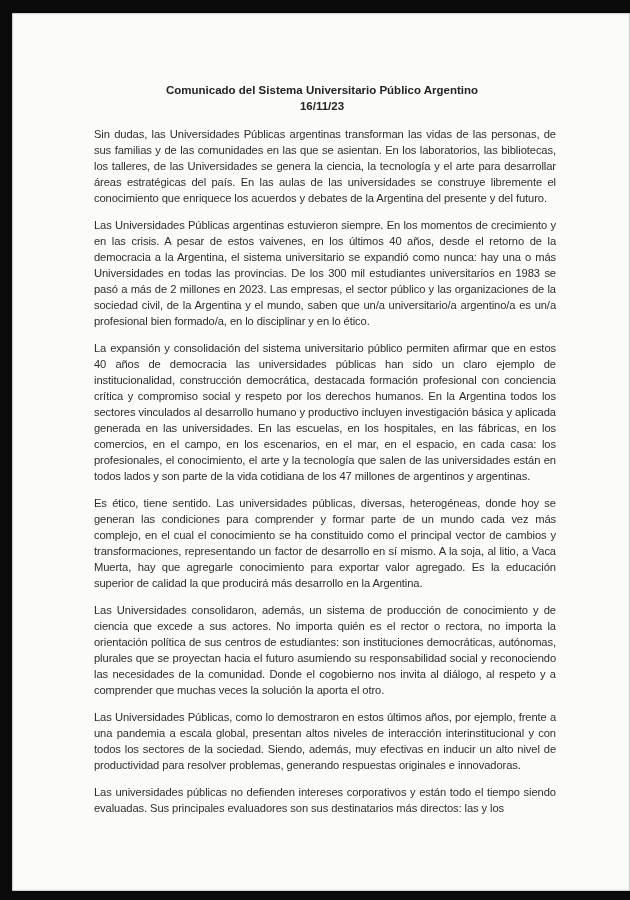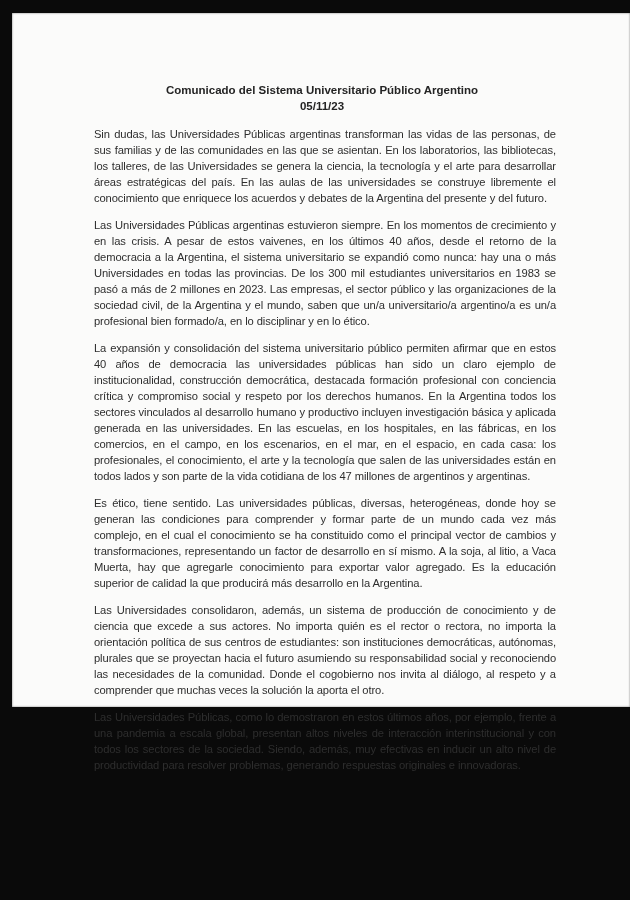--- a/index.html
+++ b/index.html
@@ -12,21 +12,21 @@
     background: #0a0a0a;
     position: relative;
     overflow: hidden;
     font-family: "Liberation Sans", sans-serif;
   }
   .page {
     position: absolute;
     left: 12px;
     top: 13px;
     width: 618px;
-    height: 694px;
+    height: 878px;
     background: #fbfbfa;
     box-shadow: 0 0 2px rgba(0,0,0,0.6) inset;
   }
   .content {
     padding: 69px 74px 0 76px;
     filter: blur(0.24px);
   }
   .doc-title {
     font-weight: 700;
     text-align: center;
@@ -50,23 +50,24 @@
     margin: 0 0 11px 6px;
     letter-spacing: -0.1px;
   }
 </style>
 </head>
 <body>
 
 <div class="page">
   <div class="content">
     <div class="doc-title">Comunicado del Sistema Universitario Público Argentino</div>
-    <div class="doc-date">05/11/23</div>
+    <div class="doc-date">16/11/23</div>
     <div class="doc-body">
         <p>Sin dudas, las Universidades Públicas argentinas transforman las vidas de las personas, de sus familias y de las comunidades en las que se asientan. En los laboratorios, las bibliotecas, los talleres, de las Universidades se genera la ciencia, la tecnología y el arte para desarrollar áreas estratégicas del país. En las aulas de las universidades se construye libremente el conocimiento que enriquece los acuerdos y debates de la Argentina del presente y del futuro.</p>
         <p>Las Universidades Públicas argentinas estuvieron siempre. En los momentos de crecimiento y en las crisis. A pesar de estos vaivenes, en los últimos 40 años, desde el retorno de la democracia a la Argentina, el sistema universitario se expandió como nunca: hay una o más Universidades en todas las provincias. De los 300 mil estudiantes universitarios en 1983 se pasó a más de 2 millones en 2023. Las empresas, el sector público y las organizaciones de la sociedad civil, de la Argentina y el mundo, saben que un/a universitario/a argentino/a es un/a profesional bien formado/a, en lo disciplinar y en lo ético.</p>
         <p>La expansión y consolidación del sistema universitario público permiten afirmar que en estos 40 años de democracia las universidades públicas han sido un claro ejemplo de institucionalidad, construcción democrática, destacada formación profesional con conciencia crítica y compromiso social y respeto por los derechos humanos. En la Argentina todos los sectores vinculados al desarrollo humano y productivo incluyen investigación básica y aplicada generada en las universidades. En las escuelas, en los hospitales, en las fábricas, en los comercios, en el campo, en los escenarios, en el mar, en el espacio, en cada casa: los profesionales, el conocimiento, el arte y la tecnología que salen de las universidades están en todos lados y son parte de la vida cotidiana de los 47 millones de argentinos y argentinas.</p>
         <p>Es ético, tiene sentido. Las universidades públicas, diversas, heterogéneas, donde hoy se generan las condiciones para comprender y formar parte de un mundo cada vez más complejo, en el cual el conocimiento se ha constituido como el principal vector de cambios y transformaciones, representando un factor de desarrollo en sí mismo. A la soja, al litio, a Vaca Muerta, hay que agregarle conocimiento para exportar valor agregado. Es la educación superior de calidad la que producirá más desarrollo en la Argentina.</p>
         <p>Las Universidades consolidaron, además, un sistema de producción de conocimiento y de ciencia que excede a sus actores. No importa quién es el rector o rectora, no importa la orientación política de sus centros de estudiantes: son instituciones democráticas, autónomas, plurales que se proyectan hacia el futuro asumiendo su responsabilidad social y reconociendo las necesidades de la comunidad. Donde el cogobierno nos invita al diálogo, al respeto y a comprender que muchas veces la solución la aporta el otro.</p>
         <p>Las Universidades Públicas, como lo demostraron en estos últimos años, por ejemplo, frente a una pandemia a escala global, presentan altos niveles de interacción interinstitucional y con todos los sectores de la sociedad. Siendo, además, muy efectivas en inducir un alto nivel de productividad para resolver problemas, generando respuestas originales e innovadoras.</p>
+        <p>Las universidades públicas no defienden intereses corporativos y están todo el tiempo siendo evaluadas. Sus principales evaluadores son sus destinatarios más directos: las y los</p>
       </div>
   </div>
 </div>
 
 </body></html>

